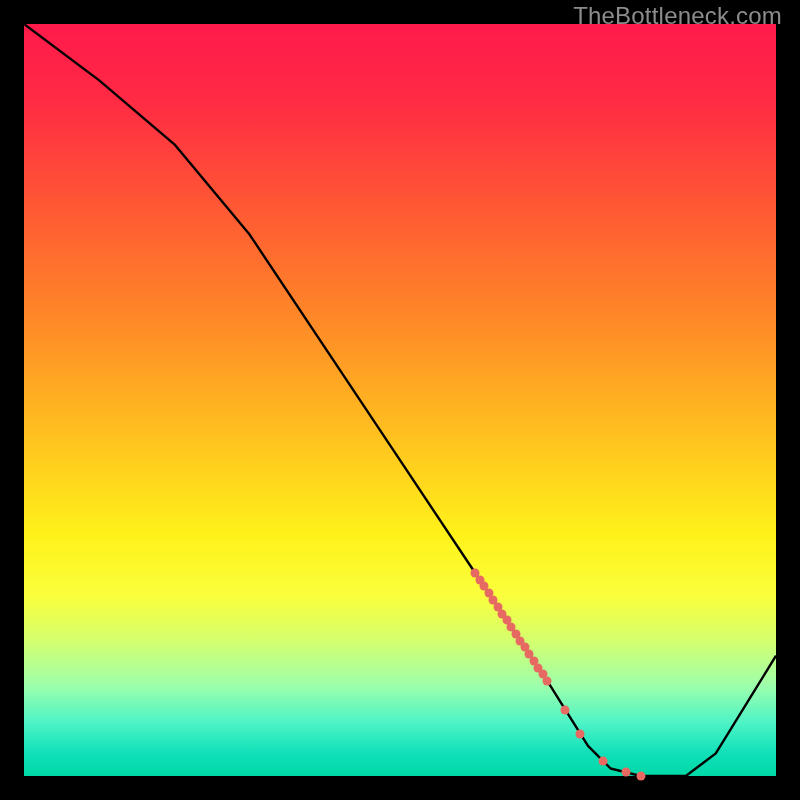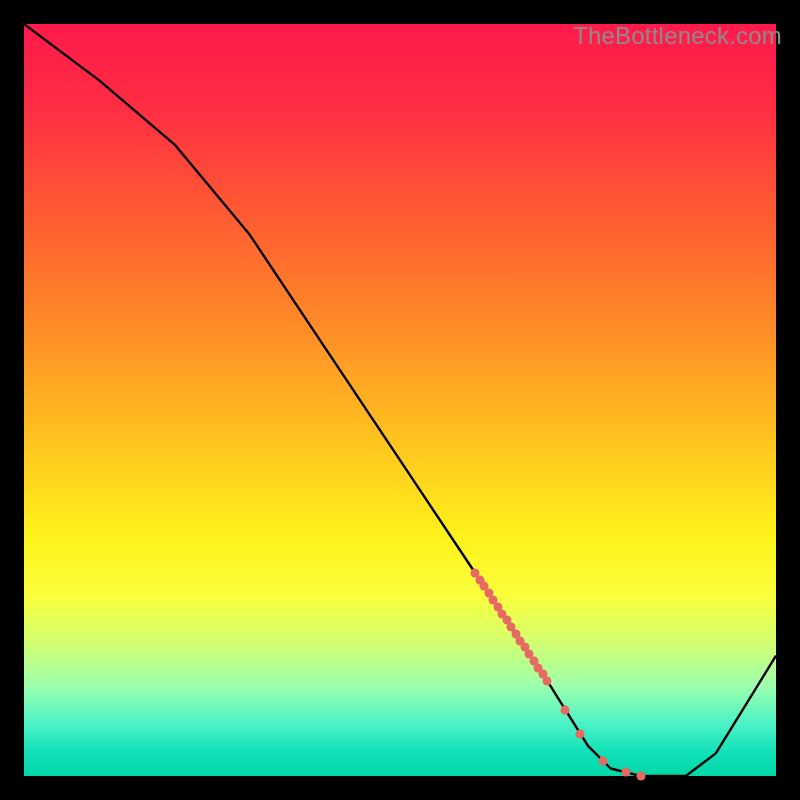--- a/index.html
+++ b/index.html
@@ -1,18 +1,18 @@
 <!DOCTYPE html>
 <html><head>
 <meta charset="utf-8">
 <style>
   html,body{margin:0;padding:0;width:800px;height:800px;background:#000;overflow:hidden}
   .frame{position:relative;width:800px;height:800px}
   .watermark{
-    position:absolute;top:22px;right:18px;
+    position:absolute;top:2px;right:18px;
     font:24px Arial,Helvetica,sans-serif;color:#8c8c8c;
     letter-spacing:0.2px;z-index:5;
   }
   .plot{
     position:absolute;left:24px;top:24px;width:752px;height:752px;
     background:linear-gradient(to bottom,
       #ff1a4b 0%,
       #ff2a44 10%,
       #ff5a33 25%,
       #ff8b27 40%,

